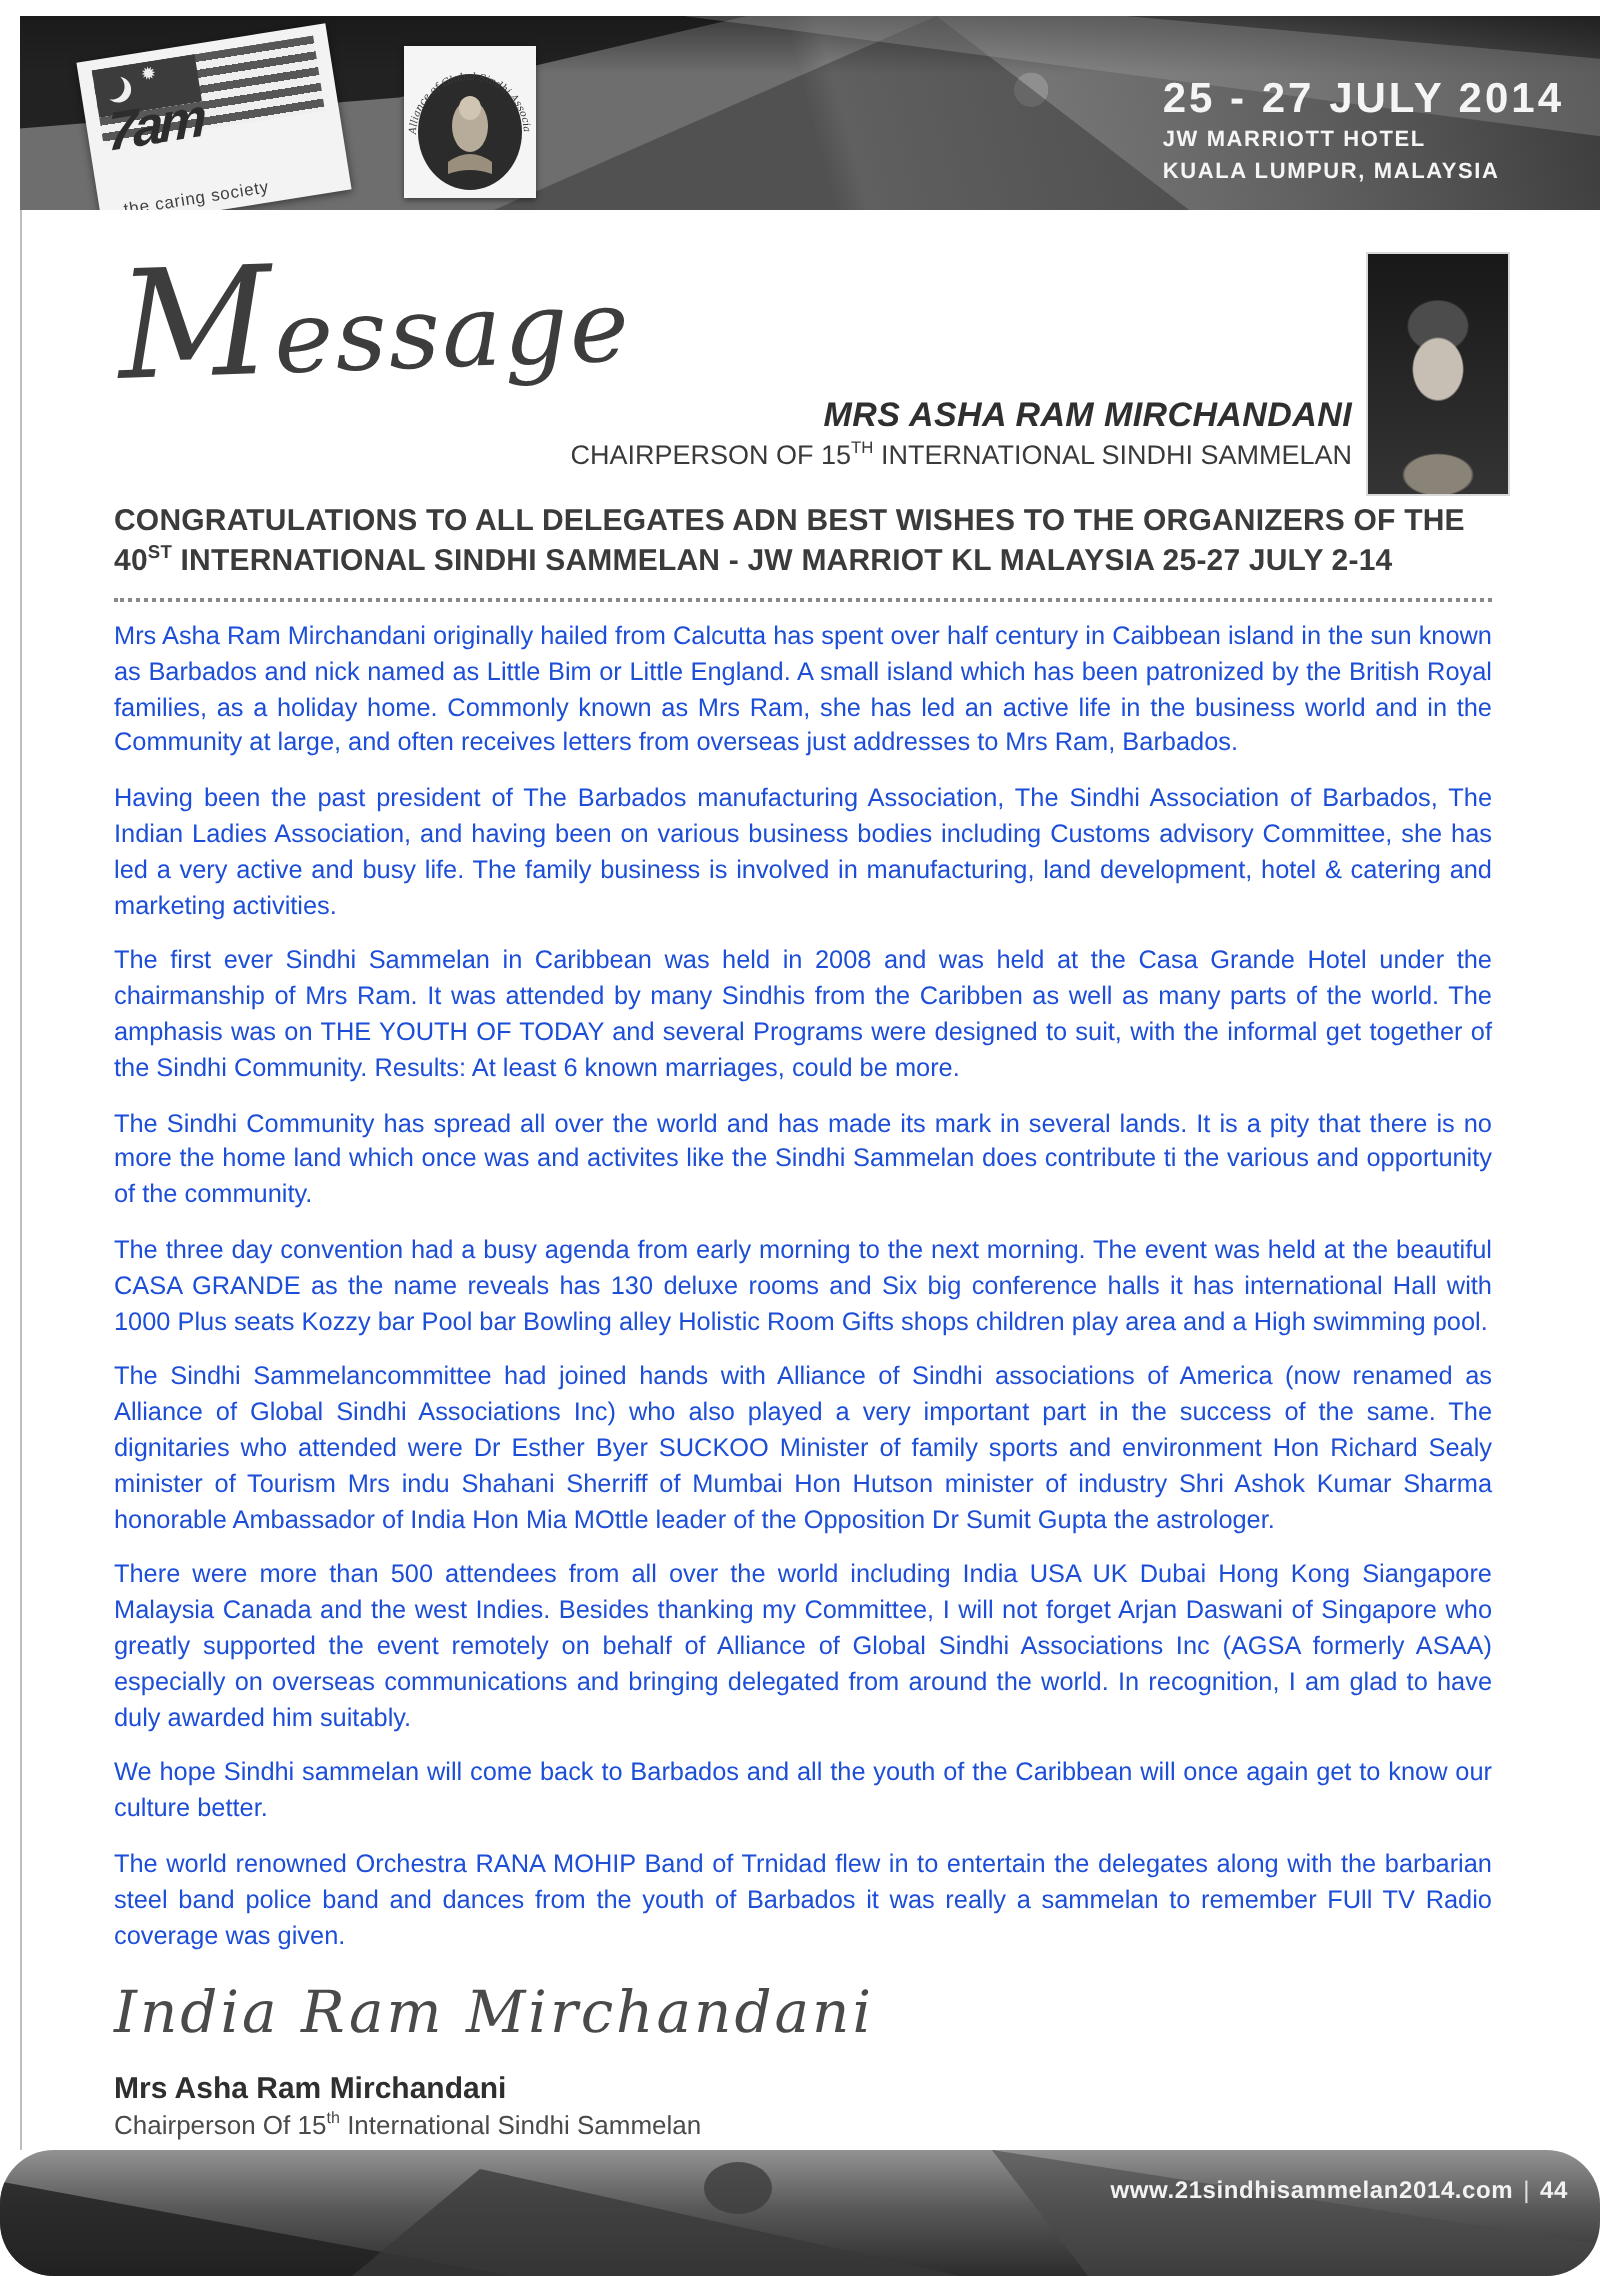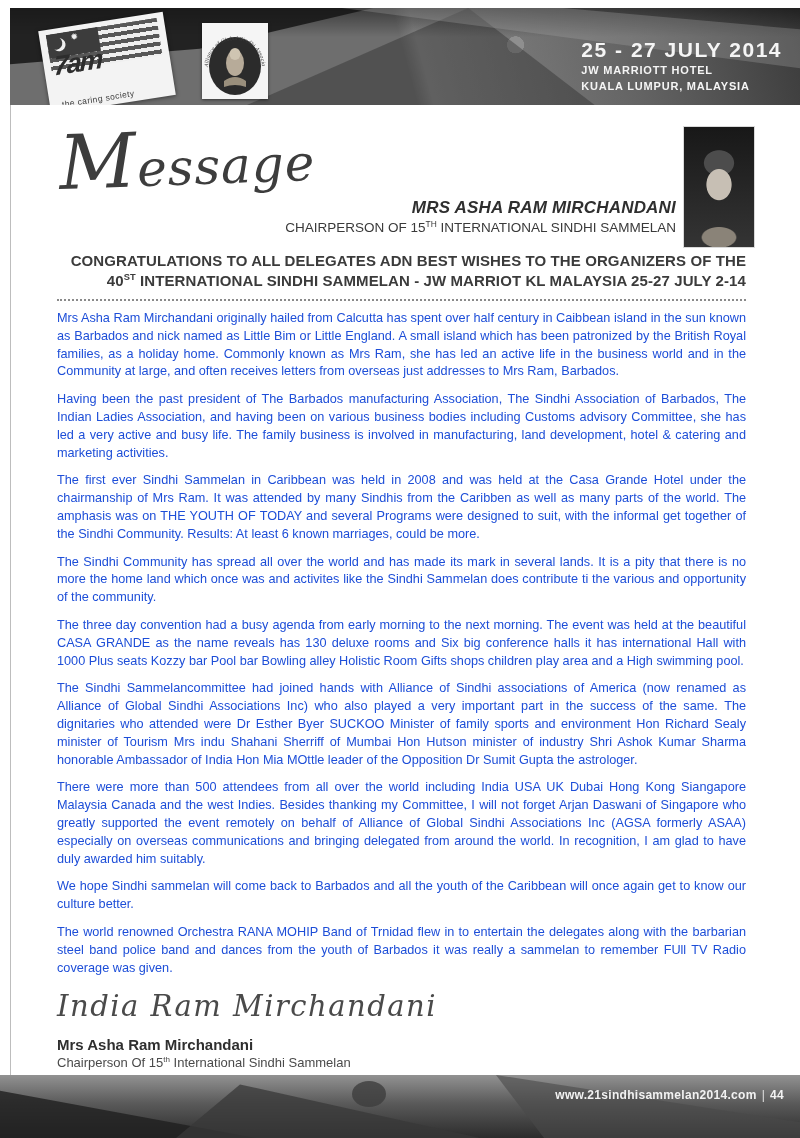--- a/index.html
+++ b/index.html
@@ -65,35 +65,35 @@
       radial-gradient(ellipse 30px 18px at 50% 92%, #8a8378 55%, rgba(138,131,120,0) 60%),
       linear-gradient(180deg,#181818,#343434);
     box-shadow:0 0 0 1px #d9d9d9;}
 
   .author-text{position:absolute;top:92px;right:124px;text-align:right;}
   .author-name{font-size:17px;font-weight:bold;font-style:italic;color:#2f2f2f;
     letter-spacing:.2px;line-height:21px;}
   .author-title{font-size:13.5px;color:#3a3a3a;line-height:19px;}
   sup.sp{font-size:.62em;vertical-align:super;line-height:0;}
 
-  .congrats{text-align:right;font-weight:bold;font-size:15px;line-height:20px;
+  .congrats{text-align:left;font-weight:bold;font-size:15px;line-height:20px;
     color:#3b3b3b;letter-spacing:.1px;}
   .dotted-rule{border-top:2px dotted #8a8a8a;height:0;margin:8px 0 9px 0;}
 
   .para{font-size:12.7px;line-height:17.8px;color:#1d4ed8;text-align:justify;
     margin:0 0 10px 0;}
 
   .sig-script{font-family:"DejaVu Serif",serif;font-style:italic;font-size:29px;
     color:#4a4a4a;margin-top:12px;letter-spacing:1.5px;}
   .sig-name{font-size:15px;font-weight:bold;color:#2f2f2f;margin-top:12px;line-height:19px;}
   .sig-title{font-size:13px;color:#4a4a4a;line-height:17px;}
 
   
   .footer{position:absolute;bottom:0;left:0;right:0;height:63px;
-    background:linear-gradient(180deg,#929292 0%,#5a5a5a 45%,#2c2c2c 100%);overflow:hidden;}
+    background:linear-gradient(180deg,#929292 0%,#5a5a5a 45%,#2c2c2c 100%);overflow:hidden;border-radius:27px;}
   .footer .fs1{position:absolute;inset:0;background:#1f1f1f;opacity:.8;
     clip-path:polygon(0 25%,32% 100%,0 100%);}
   .footer .fs2{position:absolute;inset:0;background:#383838;opacity:.75;
     clip-path:polygon(30% 15%,60% 100%,22% 100%);}
   .footer .fs3{position:absolute;inset:0;background:#4a4a4a;opacity:.6;
     clip-path:polygon(62% 0,100% 75%,100% 100%,68% 100%);}
   .footer .fdot{position:absolute;left:44%;top:6px;width:34px;height:26px;border-radius:50%;
     background:#3d3d3d;opacity:.8;}
   .footer-text{position:absolute;right:16px;top:13px;color:#f2f2f2;font-weight:bold;
     font-size:12px;letter-spacing:.3px;}

